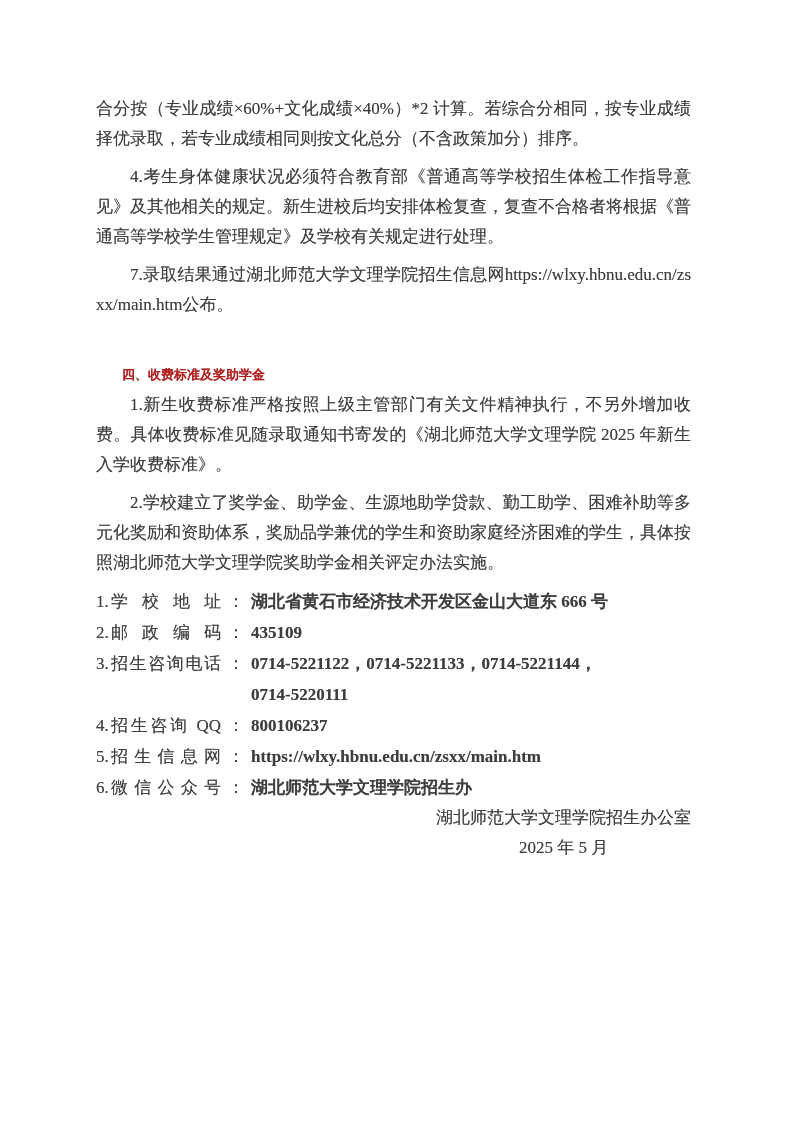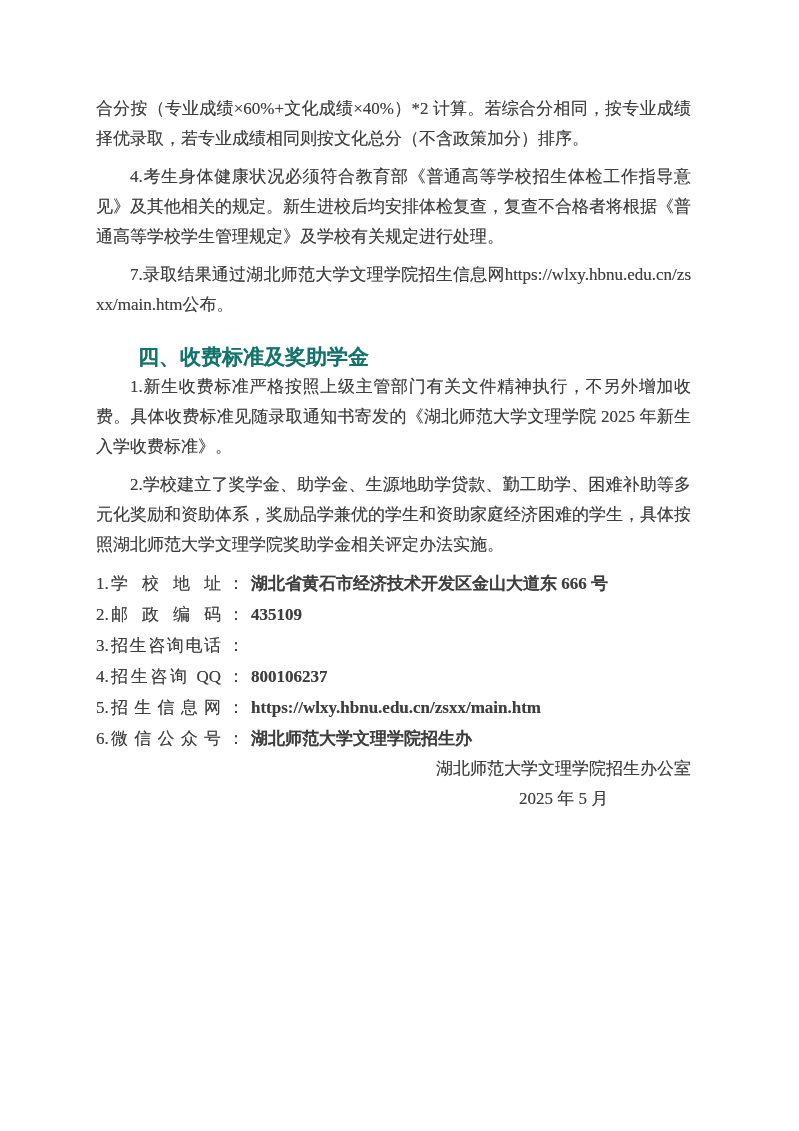--- a/index.html
+++ b/index.html
@@ -17,25 +17,25 @@
     text-shadow:0 0 0.4px rgba(62,62,62,0.55);
   }
   .para {
     margin:0 0 8px 0;
     text-align:justify;
     word-break:break-all;
   }
   .para.ind { text-indent:2em; }
   .sec-heading {
     font-weight:bold;
-    font-size:21px;
+    font-size:13px;
     line-height:30px;
-    margin:22px 0 0 0;
+    margin:40px 0 0 0;
     text-indent:2em;
-    color:#0f766e;
+    color:#b91c1c;
   }
   .sec-heading.second { margin-top:26px; }
   .contacts { margin:0; }
   .crow { display:flex; line-height:31px; }
   .cnum   { flex:0 0 15px; }
   .clabel {
     flex:0 0 110px;
     text-align:justify;
     text-align-last:justify;
     -moz-text-align-last:justify;
@@ -83,20 +83,24 @@
       <span class="cnum">2.</span>
       <span class="clabel">邮政编码</span>
       <span class="ccolon">：</span>
       <span class="cvalue">435109</span>
     </div>
 
     <div class="crow">
       <span class="cnum">3.</span>
       <span class="clabel">招生咨询电话</span>
       <span class="ccolon">：</span>
+      <span class="cvalue">
+        <span style="display:block">0714-5221122，0714-5221133，0714-5221144，</span>
+        <span style="display:block">0714-5220111</span>
+      </span>
     </div>
 
     <div class="crow">
       <span class="cnum">4.</span>
       <span class="clabel">招生咨询 QQ</span>
       <span class="ccolon">：</span>
       <span class="cvalue">800106237</span>
     </div>
 
     <div class="crow">

